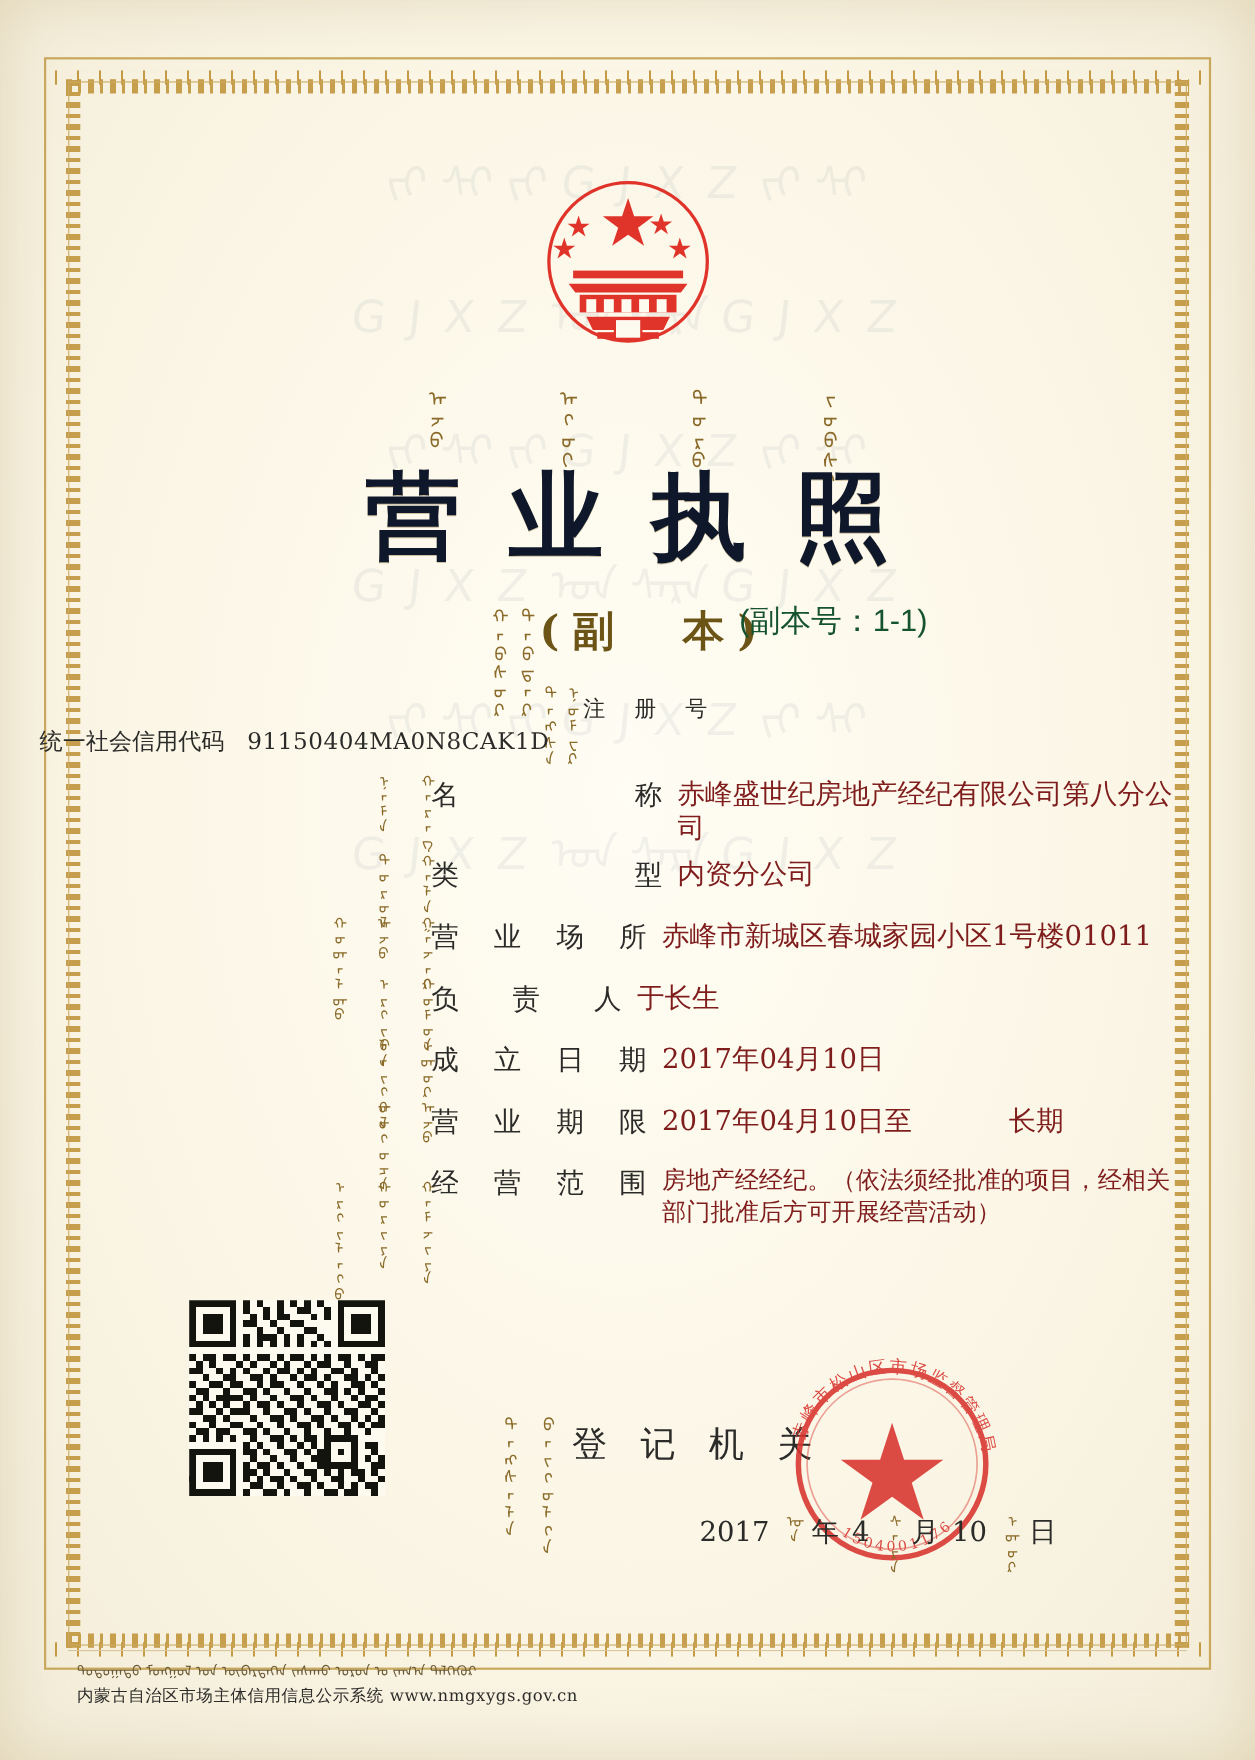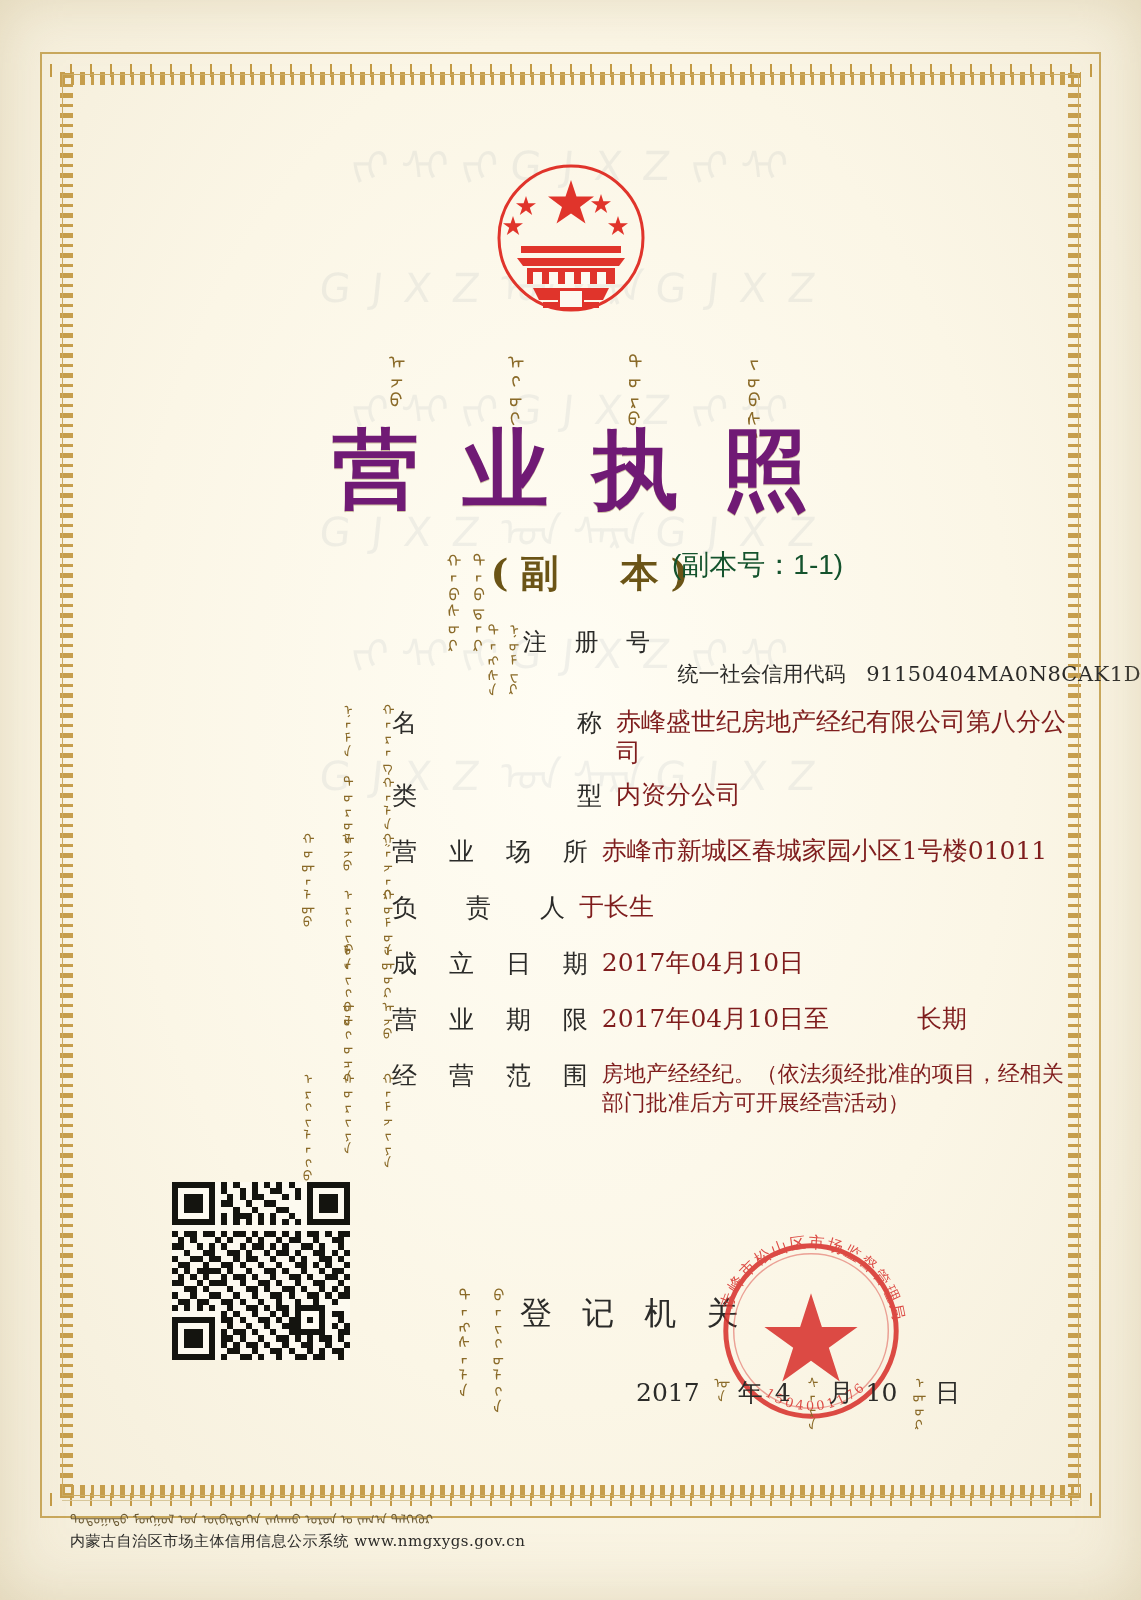--- a/index.html
+++ b/index.html
@@ -144,21 +144,21 @@
 
   .main-title {
     position: absolute;
     top: 412px;
     left: 0; right: 0;
     text-align: center;
     font-family: "DejaVu Serif", serif;
     font-weight: bold;
     font-size: 86px;
     letter-spacing: 44px;
-    color: #701a75;
+    color: #0f172a;
     text-indent: 44px;
     text-shadow: 0 1px 0 rgba(120,90,20,0.35);
   }
 
   .subtitle-wrap {
     position: absolute;
     top: 548px;
     left: 0; right: 0;
     display: flex;
     justify-content: center;
@@ -188,29 +188,30 @@
     left: 0; right: 0;
   }
   .regno-line1 {
     display: flex;
     align-items: flex-end;
     justify-content: center;
     gap: 6px;
   }
   .regno-line1 .mong { font-size: 15px; height: 36px; }
   .regno-label {
-    font-size: 24px;
+    font-size: 20px;
     letter-spacing: 10px;
     color: #2b2b29;
   }
   .regno-line2 {
     margin-top: 2px;
-    text-align: right;
+    text-align: left;
     font-size: 21px;
     color: #2b2b29;
+    margin-left: 36px;
   }
   .regno-line2 .code {
     margin-left: 14px;
     letter-spacing: 0.5px;
     font-family: "DejaVu Serif", serif;
   }
 
   
   .fields {
     position: absolute;

